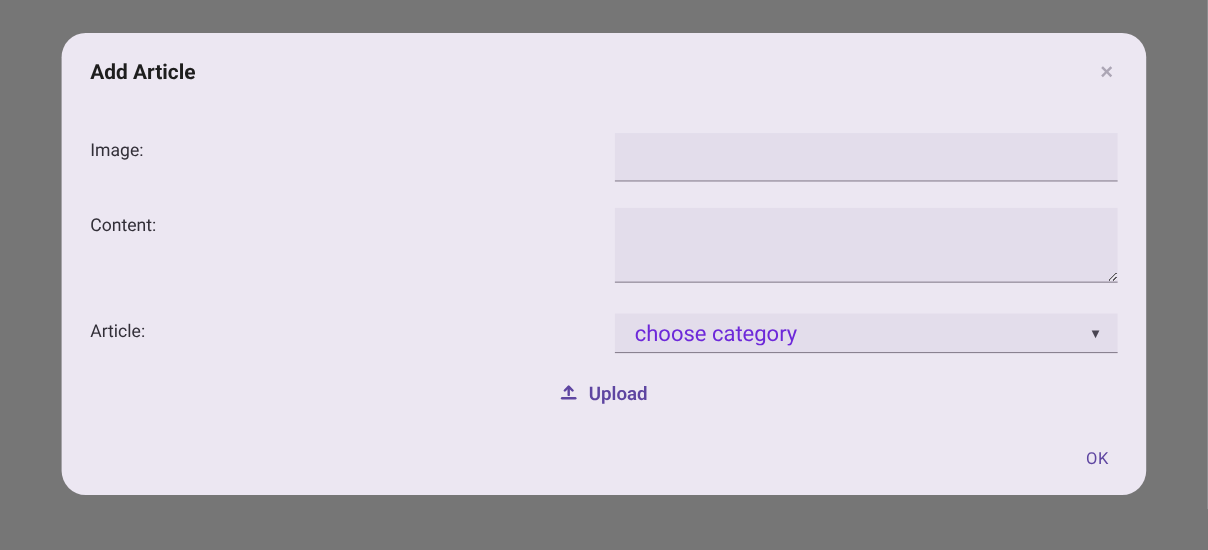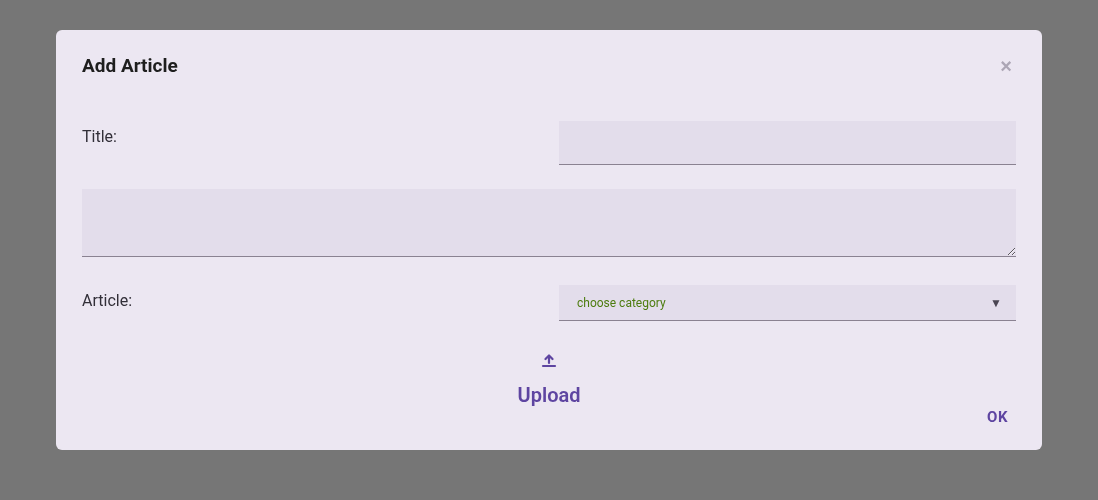--- a/index.html
+++ b/index.html
@@ -16,21 +16,21 @@
       overflow: hidden;
     }
     
     .dialog {
       position: absolute;
       left: 56px;
       top: 30px;
       width: 986px;
       height: 420px;
       background: #ece7f2;
-      border-radius: 6px;
+      border-radius: 22px;
       padding: 24px 26px;
     }
     
     .dialog-header {
       display: flex;
       justify-content: space-between;
       align-items: center;
       margin-bottom: 44px;
     }
     
@@ -99,22 +99,22 @@
       width: 100%;
     }
     
     .select-input {
       width: 100%;
       height: 36px;
       background: #e3ddeb;
       border: none;
       border-bottom: 1px solid #8a8291;
       padding: 6px 18px;
-      font-size: 12px;
-      color: #4d7c0f;
+      font-size: 20px;
+      color: #6d28d9;
       outline: none;
       cursor: pointer;
       appearance: none;
       -webkit-appearance: none;
       -moz-appearance: none;
       font-family: inherit;
     }
     
     .select-chevron {
       position: absolute;
@@ -134,67 +134,67 @@
       padding-top: 4px;
     }
     
     .upload-btn {
       display: inline-flex;
       align-items: center;
       gap: 10px;
       background: none;
       border: none;
       color: #5e45a1;
-      font-size: 20px;
+      font-size: 17px;
       font-weight: 600;
       cursor: pointer;
       font-family: inherit;
-      flex-direction: column;
     }
     
     .upload-icon {
       display: inline-block;
     }
     
     .dialog-footer {
       position: absolute;
       bottom: 24px;
       right: 34px;
     }
     
     .ok-btn {
       background: none;
       border: none;
       color: #5e45a1;
       font-size: 15px;
-      font-weight: 700;
+      font-weight: 400;
       cursor: pointer;
       letter-spacing: 0.5px;
       font-family: inherit;
     }
   </style>
 </head>
 <body>
 
 <div class="dialog">
   <div class="dialog-header">
     <div class="dialog-title">Add Article</div>
     <button class="close-btn">
       <span>×</span>
     </button>
   </div>
 
   <div class="form-row">
-    <div class="form-label">Title:</div>
+    <div class="form-label">Image:</div>
     <div class="form-field">
       <input type="text" class="text-input" value="" style="">
     </div>
   </div>
 
   <div class="form-row">
+    <div class="form-label">Content:</div>
     <div class="form-field">
       <textarea class="textarea-input" style=""></textarea>
     </div>
   </div>
 
   <div class="form-row">
     <div class="form-label">Article:</div>
     <div class="form-field">
       <div class="select-wrapper">
         <select class="select-input">

